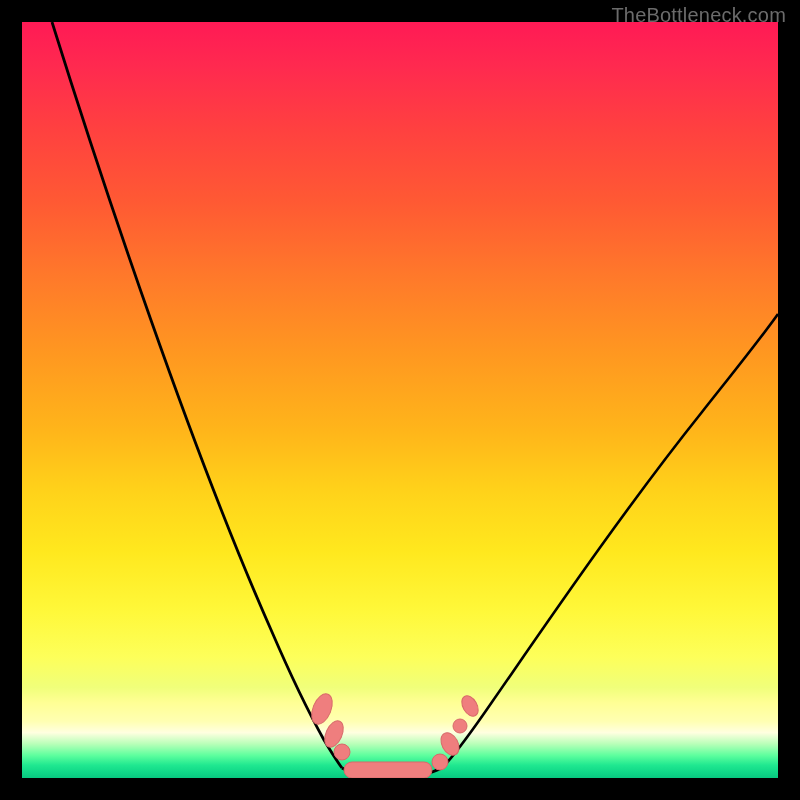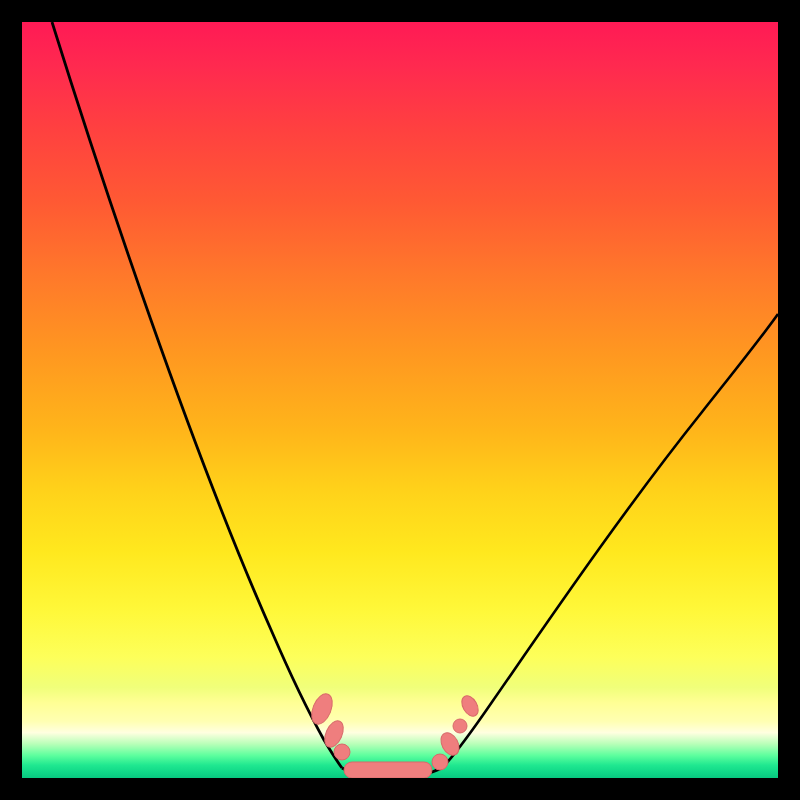--- a/index.html
+++ b/index.html
@@ -101,13 +101,14 @@
         <rect x="322" y="740" width="88" height="16" rx="8" ry="8"></rect>
 
         <circle cx="418" cy="740" r="8"></circle>
         <ellipse cx="428" cy="722" rx="8" ry="12" transform="rotate(-28 428 722)"></ellipse>
         <circle cx="438" cy="704" r="7"></circle>
         <ellipse cx="448" cy="684" rx="7" ry="11" transform="rotate(-30 448 684)"></ellipse>
       </g>
     </svg>
   </div>
 
+  <div class="watermark">TheBottleneck.com</div>
 </div>
 
 </body></html>

